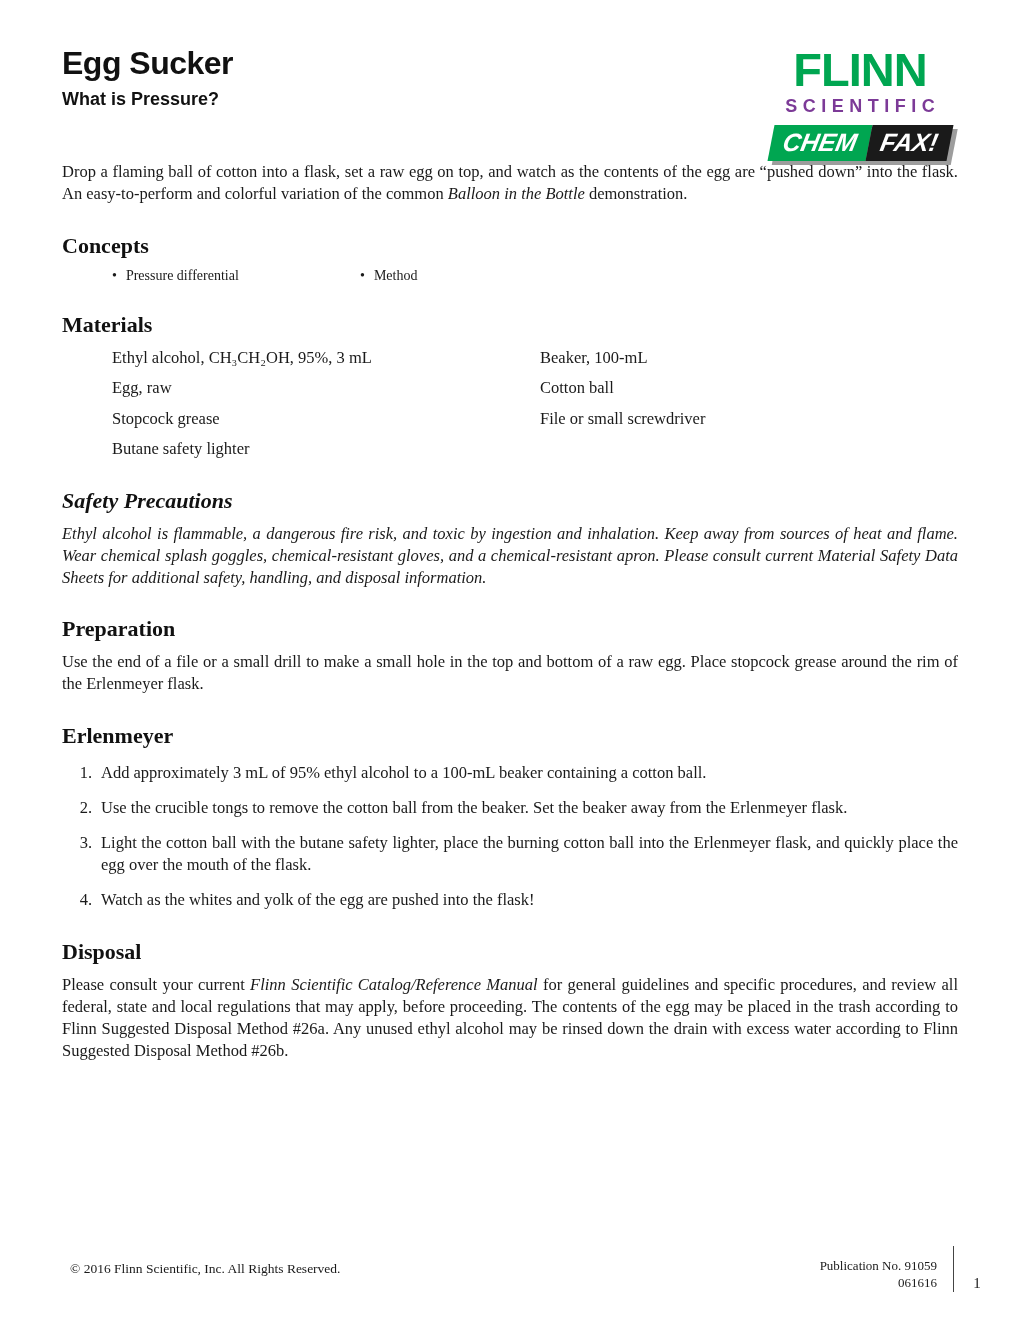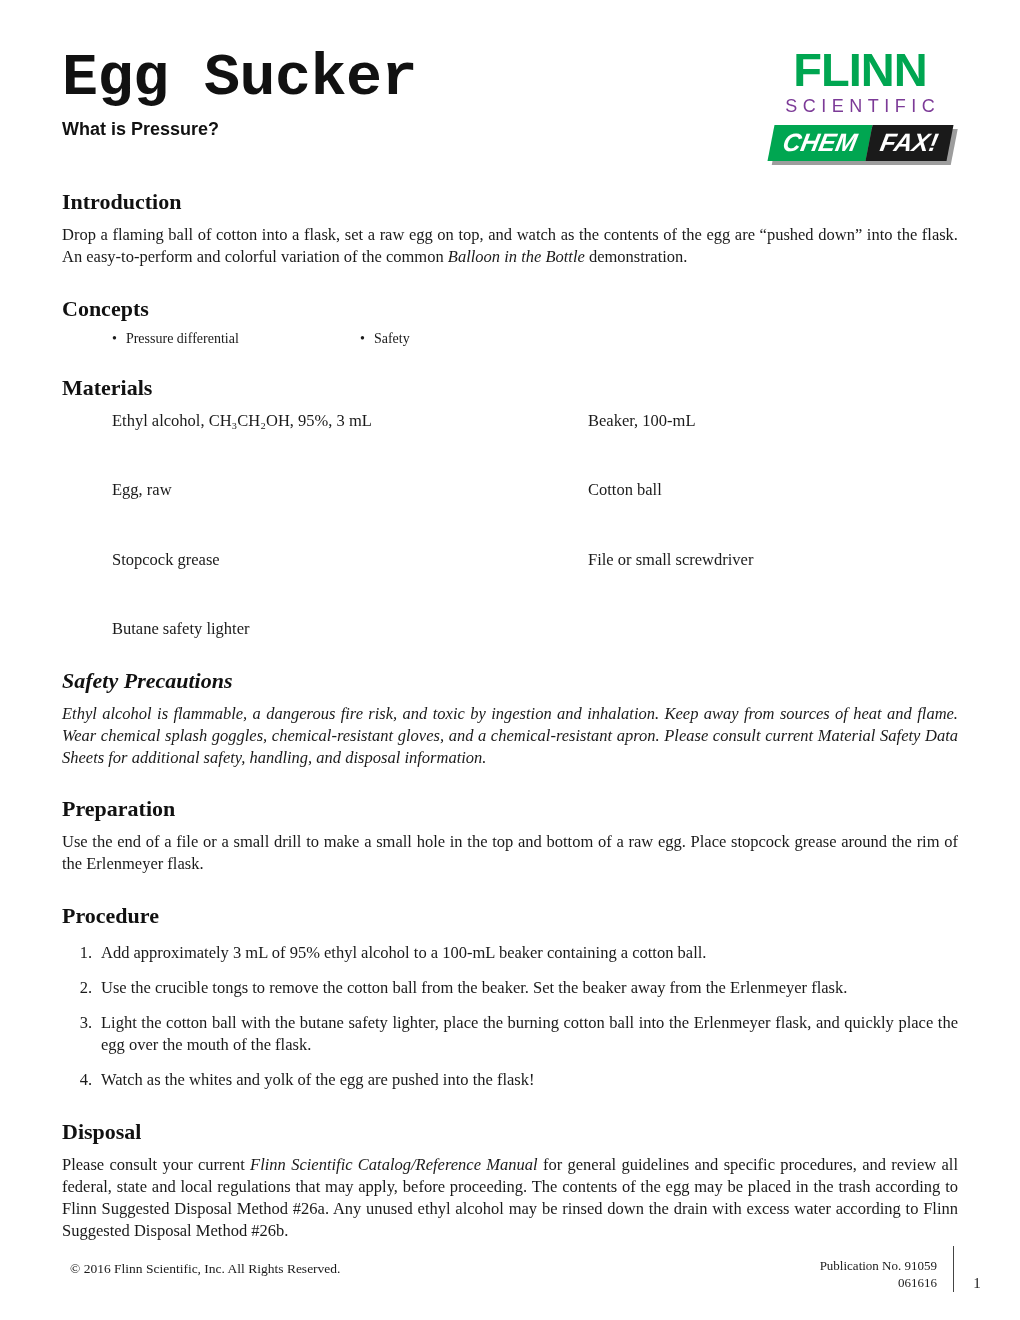--- a/index.html
+++ b/index.html
@@ -10,35 +10,35 @@
     background:#ffffff;
     color:#1a1a1a;
     font-family:"Liberation Serif", serif;
     padding:46px 62px 0 62px;
     overflow:hidden;
   }
 
   
   .header { display:flex; justify-content:space-between; align-items:flex-start; }
   .title {
-    font-family:Liberation Mono, monospace;
-    font-weight:700; font-size:60px; line-height:1.08; letter-spacing:-0.5px; color:#111;text-align:right;
+    font-family:Liberation Sans, sans-serif;
+    font-weight:700; font-size:32px; line-height:1.08; letter-spacing:-0.5px; color:#111;text-align:right;
   }
   .subtitle {
     font-family:"Liberation Sans", sans-serif;
     font-weight:700; font-size:18px; margin-top:8px; color:#111;
   }
   .logo { width:196px; text-align:center; }
   .logo-flinn {
     font-family:"Liberation Sans", sans-serif;
     font-weight:800; font-size:47px; line-height:1; color:#00A651; letter-spacing:-1px;
   }
   .logo-scientific {
     font-family:"Liberation Sans", sans-serif;
-    font-weight:400; font-size:18px; color:#7C3A97; letter-spacing:5.5px; margin-top:3px;
+    font-weight:700; font-size:18px; color:#7C3A97; letter-spacing:5.5px; margin-top:3px;
     text-indent:5.5px; 
   }
   .chemfax {
     position:relative; display:inline-flex; margin-top:8px;
     transform:skewX(-11deg);
   }
   .chemfax::before {
     content:""; position:absolute; inset:0;
     background:#9d9d9d; transform:translate(5px,4px); z-index:0;
   }
@@ -64,21 +64,21 @@
   .italic-body { font-style:italic; }
 
   .concepts-row { display:flex; padding-left:50px; margin-top:4px; }
   .concept-item { font-size:14px; }
   .concept-item:first-child { width:248px; }
   .bullet { margin-right:9px; }
 
   .materials-grid {
     display:grid; grid-template-columns:428px 1fr;
     row-gap:9px; padding-left:50px; margin-top:6px;
-    font-size:16.5px; line-height:1.3;gap:48px;
+    font-size:16.5px; line-height:1.3;
   }
 
   .proc-item {
     display:grid; grid-template-columns:22px 1fr; column-gap:9px;
     padding-left:8px; margin-top:13px;
     font-size:16.5px; line-height:1.33;
   }
   .proc-num { text-align:right; }
   .proc-text { text-align:justify; }
 
@@ -105,47 +105,46 @@
     <div class="logo">
       <div class="logo-flinn">FLINN</div>
       <div class="logo-scientific">SCIENTIFIC</div>
       <div class="chemfax">
         <span class="chem">CHEM</span>
         <span class="fax">FAX!</span>
       </div>
     </div>
   </div>
 
-  <div class="h2">Introduction</div>
   <p class="body-text"><span>Drop a flaming ball of cotton into a flask, set a raw egg on top, and watch as the contents of the egg are “pushed down” into the flask. An easy-to-perform and colorful variation of the common </span><i>Balloon in the Bottle</i><span> demonstration.</span></p>
 
   <div class="h2">Concepts</div>
   <div class="concepts-row">
     <div class="concept-item"><span class="bullet">•</span><span>Pressure differential</span></div>
-    <div class="concept-item"><span class="bullet">•</span><span>Safety</span></div>
+    <div class="concept-item"><span class="bullet">•</span><span>Method</span></div>
   </div>
 
   <div class="h2">Materials</div>
   <div class="materials-grid">
     <div>Ethyl alcohol, CH₃CH₂OH, 95%, 3 mL</div>
     <div>Beaker, 100-mL</div>
     <div>Egg, raw</div>
     <div>Cotton ball</div>
     <div>Stopcock grease</div>
     <div>File or small screwdriver</div>
     <div>Butane safety lighter</div>
   </div>
 
   <div class="h2 italic">Safety Precautions</div>
   <p class="body-text italic-body">Ethyl alcohol is flammable, a dangerous fire risk, and toxic by ingestion and inhalation. Keep away from sources of heat and flame. Wear chemical splash goggles, chemical-resistant gloves, and a chemical-resistant apron. Please consult current Material Safety Data Sheets for additional safety, handling, and disposal information.</p>
 
   <div class="h2">Preparation</div>
   <p class="body-text">Use the end of a file or a small drill to make a small hole in the top and bottom of a raw egg. Place stopcock grease around the rim of the Erlenmeyer flask.</p>
 
-  <div class="h2">Procedure</div>
+  <div class="h2">Erlenmeyer</div>
   <div>
     <div class="proc-item">
       <div class="proc-num">1.</div>
       <div class="proc-text">Add approximately 3 mL of 95% ethyl alcohol to a 100-mL beaker containing a cotton ball.</div>
     </div>
     <div class="proc-item">
       <div class="proc-num">2.</div>
       <div class="proc-text">Use the crucible tongs to remove the cotton ball from the beaker. Set the beaker away from the Erlenmeyer flask.</div>
     </div>
     <div class="proc-item">

